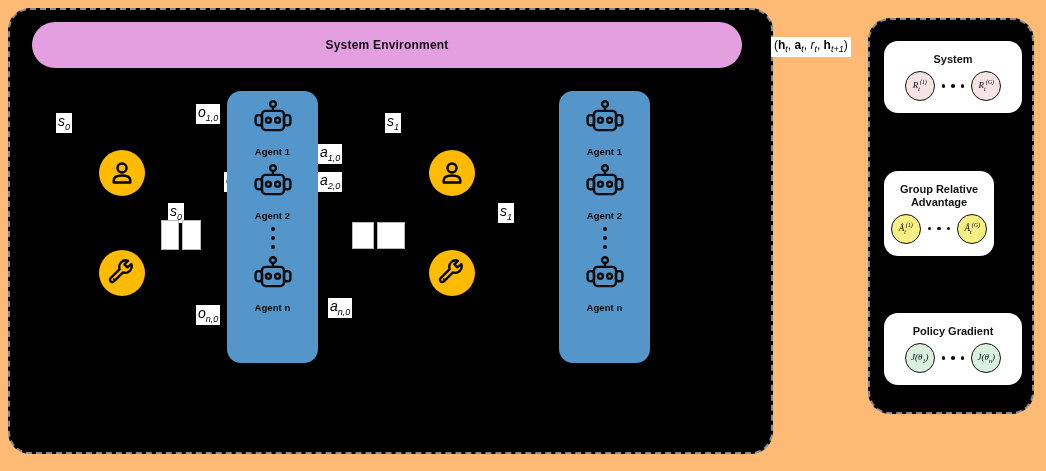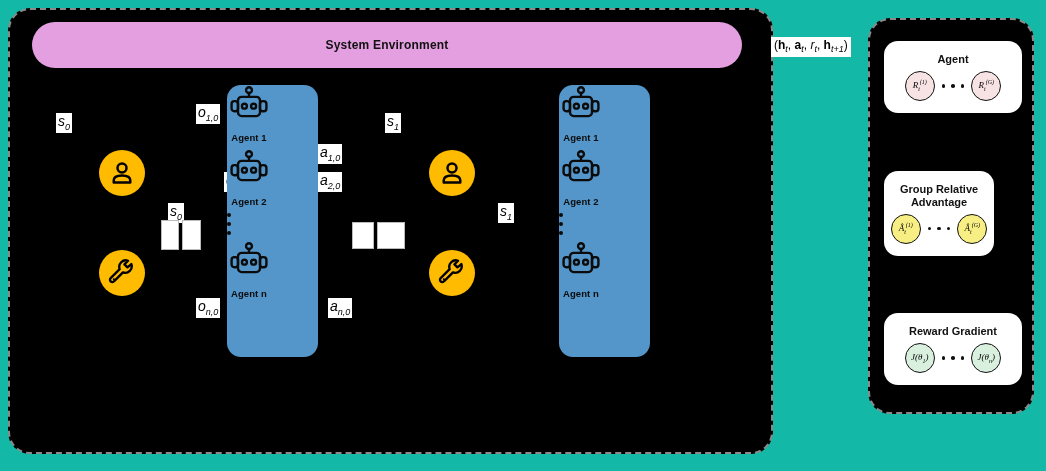--- a/index.html
+++ b/index.html
@@ -1,20 +1,20 @@
 <!DOCTYPE html>
 <html><head>
 <meta charset="utf-8">
 <style>
   html,body{margin:0;padding:0;background:#000;}
   body{
     width:1046px;height:471px;position:relative;overflow:hidden;
     font-family:"Liberation Sans",sans-serif;color:#000;
   }
-  .stage{position:absolute;left:0;top:0;width:1046px;height:471px;background:#14b8a6;}
+  .stage{position:absolute;left:0;top:0;width:1046px;height:471px;background:#fdba74;}
 
   
   .dashed-box{
     position:absolute;border:2px dashed #8a8a8a;border-radius:22px;
     background:#000;box-sizing:border-box;
   }
   #env-container{left:8px;top:8px;width:765px;height:446px;}
   #rl-container{left:868px;top:18px;width:166px;height:396px;}
 
   
@@ -51,22 +51,22 @@
   }
   .badge svg{display:block;}
 
   
   .doc-pair{position:absolute;display:flex;gap:3px;align-items:flex-start;}
   .doc-pair .doc{background:#fff;border:1px solid #bbb;box-sizing:border-box;}
 
   
   .agent-panel{
     position:absolute;background:#5496CA;border-radius:14px;
-    display:flex;flex-direction:column;align-items:flex-start;
-    box-sizing:border-box;
+    display:flex;flex-direction:column;align-items:center;
+    padding-top:8px;box-sizing:border-box;margin-top:6px;
   }
   .agent-cell{display:flex;flex-direction:column;align-items:center;}
   .agent-cell .agent-name{
     font-size:9.5px;font-weight:bold;color:#0b0b0b;margin-top:1px;letter-spacing:.1px;
   }
   .vdots{display:flex;flex-direction:column;align-items:center;gap:5px;margin:6px 0;}
   .vdots span{width:4px;height:4px;border-radius:50%;background:#0b0b0b;display:block;}
 
   
   .rl-card{
@@ -129,21 +129,21 @@
     <div class="doc" style="width:18px;height:30px;"></div>
     <div class="doc" style="width:19px;height:30px;"></div>
   </div>
 
   <div class="chip" style="left:196px;top:104px;">
     o<sub>1,0</sub>
   </div>
   <div class="chip" style="left:196px;top:172px;margin-left:28px;">
     o<sub>2,0</sub>
   </div>
-  <div class="chip" style="left:196px;top:298px;">
+  <div class="chip" style="left:196px;top:305px;">
     o<sub>n,0</sub>
   </div>
 
   <div class="chip" style="left:318px;top:108px;margin-top:36px;">
     a<sub>1,0</sub>
   </div>
   <div class="chip" style="left:318px;top:172px;">
     a<sub>2,0</sub>
   </div>
   <div class="chip" style="left:328px;top:298px;">
@@ -264,21 +264,21 @@
     </div>
   </div>
 
   <div class="chip tuple" style="left:771px;top:37px;">
     (<b>h</b><sub><i>t</i></sub>, <b>a</b><sub><i>t</i></sub>, <i>r</i><sub><i>t</i></sub>, <b>h</b><sub><i>t</i>+1</sub>)
   </div>
 
   <div class="dashed-box" id="rl-container"></div>
 
   <div class="rl-card" style="left:884px;top:41px;width:138px;height:72px;">
-    <span class="card-title">Agent</span>
+    <span class="card-title">System</span>
     <div class="rl-row">
       <div class="node pink">
         <span>R<sub>t</sub><sup>(1)</sup></span>
       </div>
       <div class="hdots">
         <span></span>
           <span></span>
           <span></span>
       </div>
       <div class="node pink">
@@ -298,21 +298,21 @@
           <span></span>
           <span></span>
       </div>
       <div class="node yellow">
         <span>Â<sub>t</sub><sup>(G)</sup></span>
       </div>
     </div>
   </div>
 
   <div class="rl-card" style="left:884px;top:313px;width:138px;height:72px;">
-    <span class="card-title">Reward Gradient</span>
+    <span class="card-title">Policy Gradient</span>
     <div class="rl-row">
       <div class="node green">
         <span>J(θ<sub>1</sub>)</span>
       </div>
       <div class="hdots">
         <span></span>
           <span></span>
           <span></span>
       </div>
       <div class="node green">

